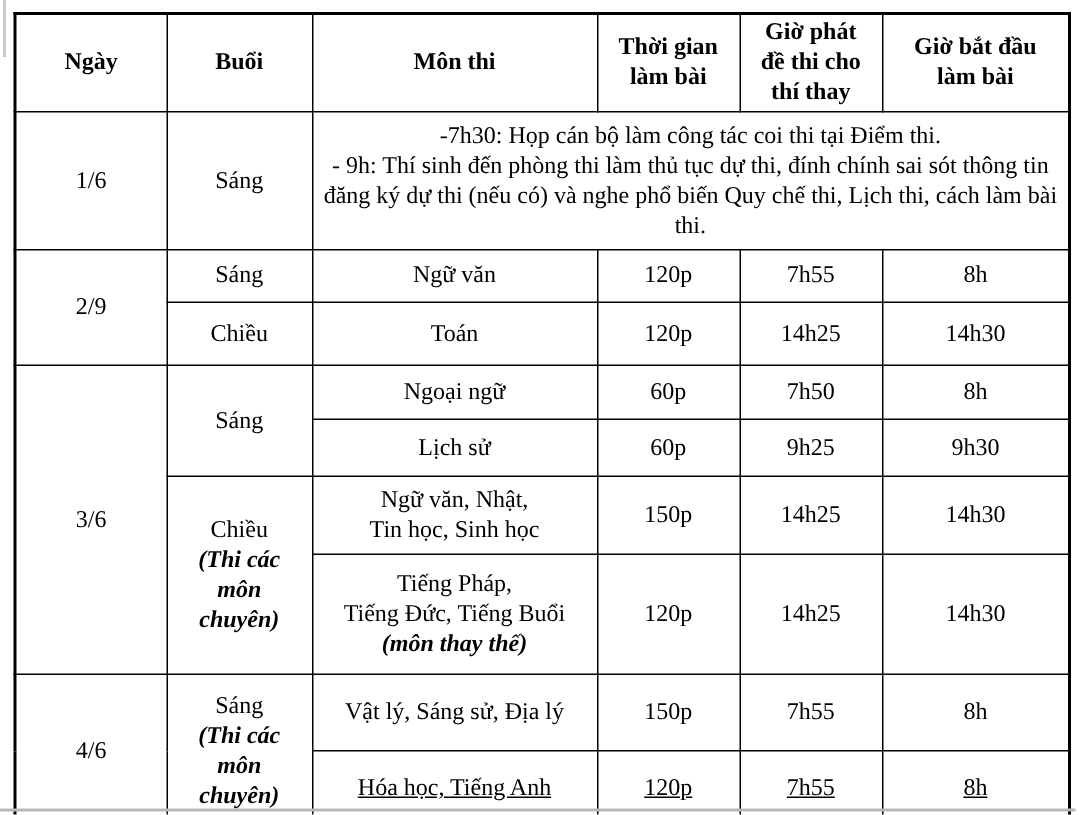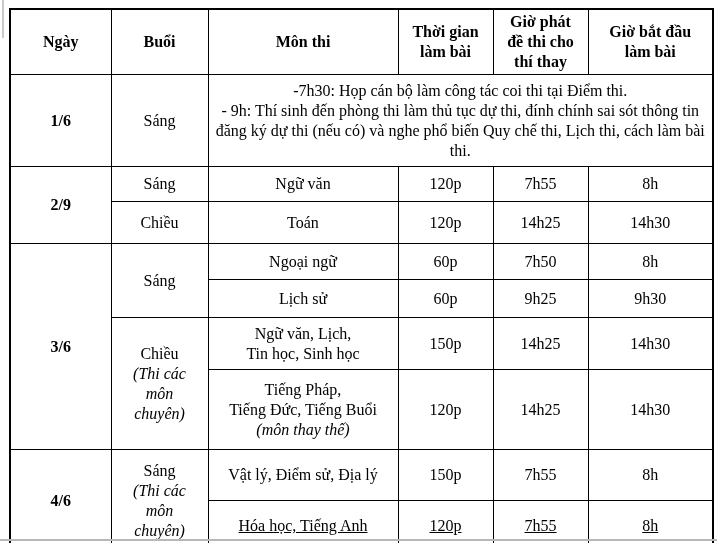--- a/index.html
+++ b/index.html
@@ -34,22 +34,22 @@
     vertical-align: middle;
     font-size: 16px;
     line-height: 1.25;
     padding: 2px 4px;
     overflow: hidden;
   }
   table.schedule th {
     font-weight: bold;
   }
   .preline { white-space: pre-line; }
-  .bold { font-weight: bold; }
-  .it { font-style: italic; }
+  .bold { font-weight: normal; }
+  .it { font-style: italic; font-weight: bold; }
   .note-cell {
     line-height: 1.33;
     padding: 2px 6px;
   }
   
   .h-head { height: 59px; }
   .h-r1   { height: 92px; }
   .h-r2a  { height: 35px; }
   .h-r2b  { height: 42px; }
   .h-r3a  { height: 36px; }
@@ -143,21 +143,21 @@
       <td>9h25</td>
       <td>9h30</td>
     </tr>
     <tr class="h-r3c">
       <td rowspan="2">
         <div>Chiều</div>
         <div class="it preline">(Thi các
 môn
 chuyên)</div>
       </td>
-      <td class="preline">Ngữ văn, Lịch,
+      <td class="preline">Ngữ văn, Nhật,
 Tin học, Sinh học</td>
       <td>150p</td>
       <td>14h25</td>
       <td>14h30</td>
     </tr>
     <tr class="h-r3d">
       <td>
         <div class="preline">Tiếng Pháp,
 Tiếng Đức, Tiếng Buổi</div>
         <div class="it">(môn thay thế)</div>
@@ -168,21 +168,21 @@
     </tr>
 
     <tr class="h-r4a">
       <td rowspan="2" class="bold">4/6</td>
       <td rowspan="2">
         <div>Sáng</div>
         <div class="it preline">(Thi các
 môn
 chuyên)</div>
       </td>
-      <td>Vật lý, Điểm sử, Địa lý</td>
+      <td>Vật lý, Sáng sử, Địa lý</td>
       <td>150p</td>
       <td>7h55</td>
       <td>8h</td>
     </tr>
     <tr class="h-r4b">
       <td>Hóa học, Tiếng Anh</td>
       <td>120p</td>
       <td>7h55</td>
       <td>8h</td>
     </tr>

